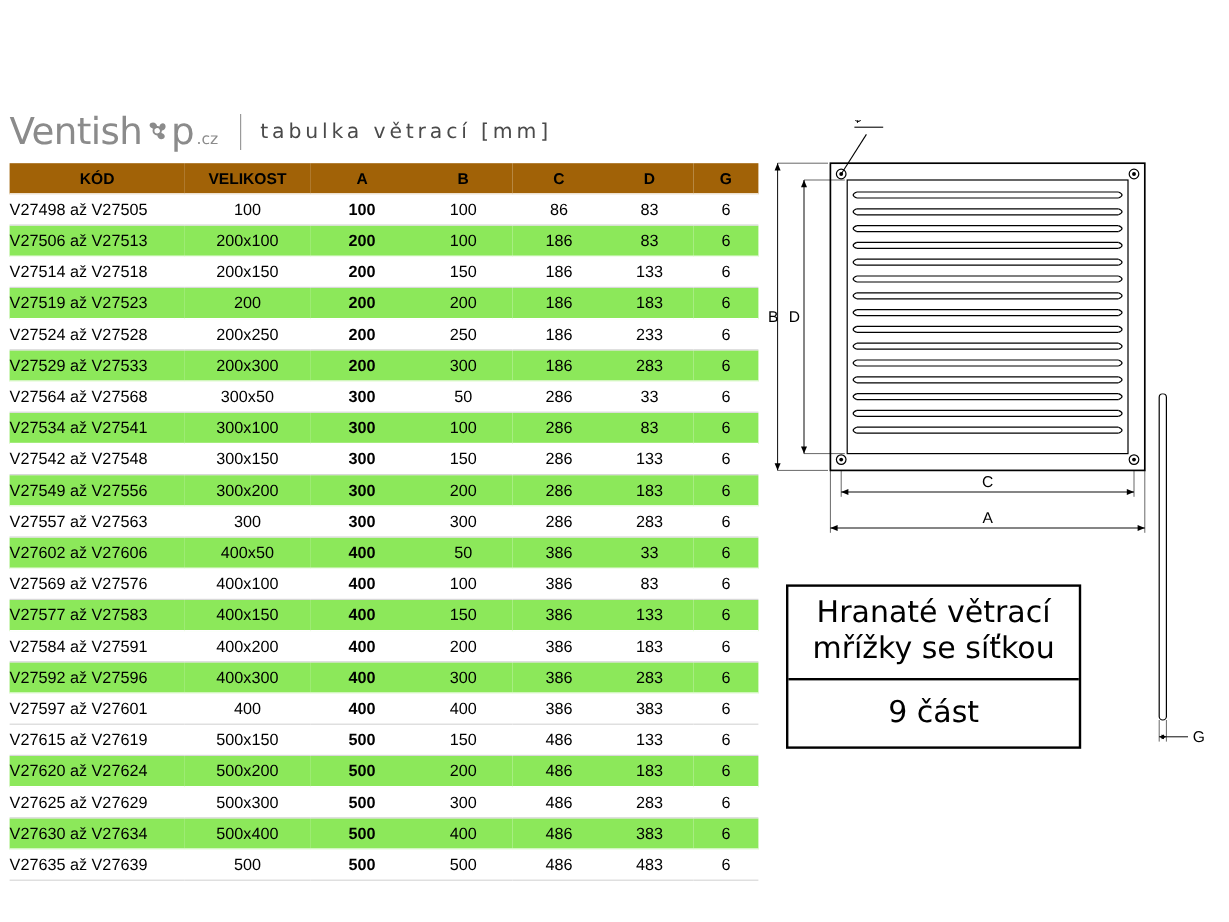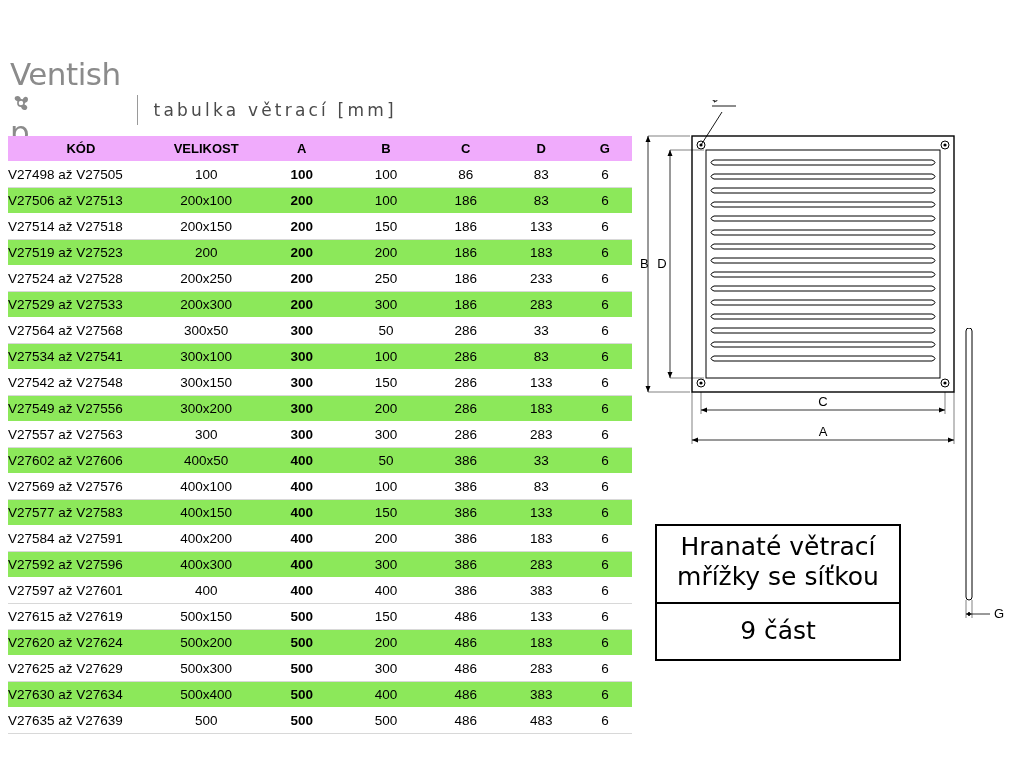--- a/index.html
+++ b/index.html
@@ -27,21 +27,20 @@
     align-items: center;
   }
   #logo {
     display: flex;
     align-items: baseline;
     font-family: "DejaVu Sans", sans-serif;
     font-size: 31px;
     letter-spacing: -0.5px;
     color: #8b8b8b;
     font-weight: 400;
-    flex-direction: column;
   }
   #logo .logo-main { position: relative; }
   #logo .logo-cz {
     font-size: 13px;
     color: #8b8b8b;
     margin-left: 2px;
     letter-spacing: 0px;
     text-align: right;
   }
   .logo-swirl {
@@ -79,21 +78,21 @@
   }
   #dim-table th, #dim-table td {
     border-bottom: 1px solid #ffffff;
     height: 25px;
     text-align: center;
     padding: 0;
     line-height: 25px;
     white-space: nowrap;
   }
   #dim-table thead th {
-    background: #f0abfc;
+    background: #a16207;
     font-weight: bold;
     font-size: 13px;
     border-bottom: 1px solid #ffffff;
   }
   #dim-table tbody tr.odd td { background: #ffffff; }
   #dim-table tbody tr.even td { background: #8ce85a; }
   #dim-table tbody tr td { border-bottom: 1px solid #d8d8d8; }
   #dim-table tbody tr.even td { border-bottom: 1px solid #ffffff; }
 
   #dim-table td.col-kod { width: 150px; text-align: left; }
@@ -124,21 +123,20 @@
 
   
   #caption-box {
     position: absolute;
     left: 655px;
     top: 487px;
     width: 246px;
     border: 2px solid #000;
     background: #fff;
     box-sizing: border-box;
-    margin-top: 37px;
   }
   #caption-top {
     padding: 6px 6px 10px 6px;
     text-align: center;
     font-size: 25px;
     line-height: 30px;
     font-family: "DejaVu Sans", sans-serif;
     border-bottom: 2px solid #000;
   }
   #caption-bottom {

